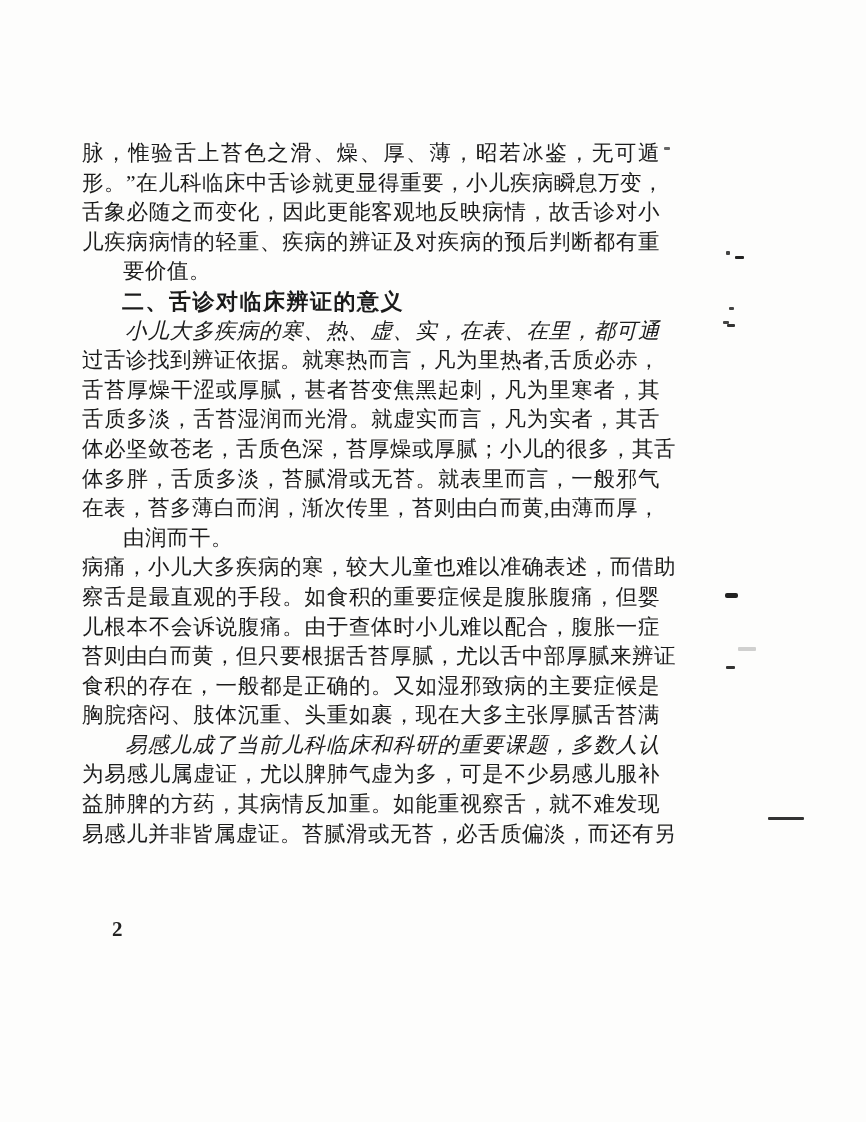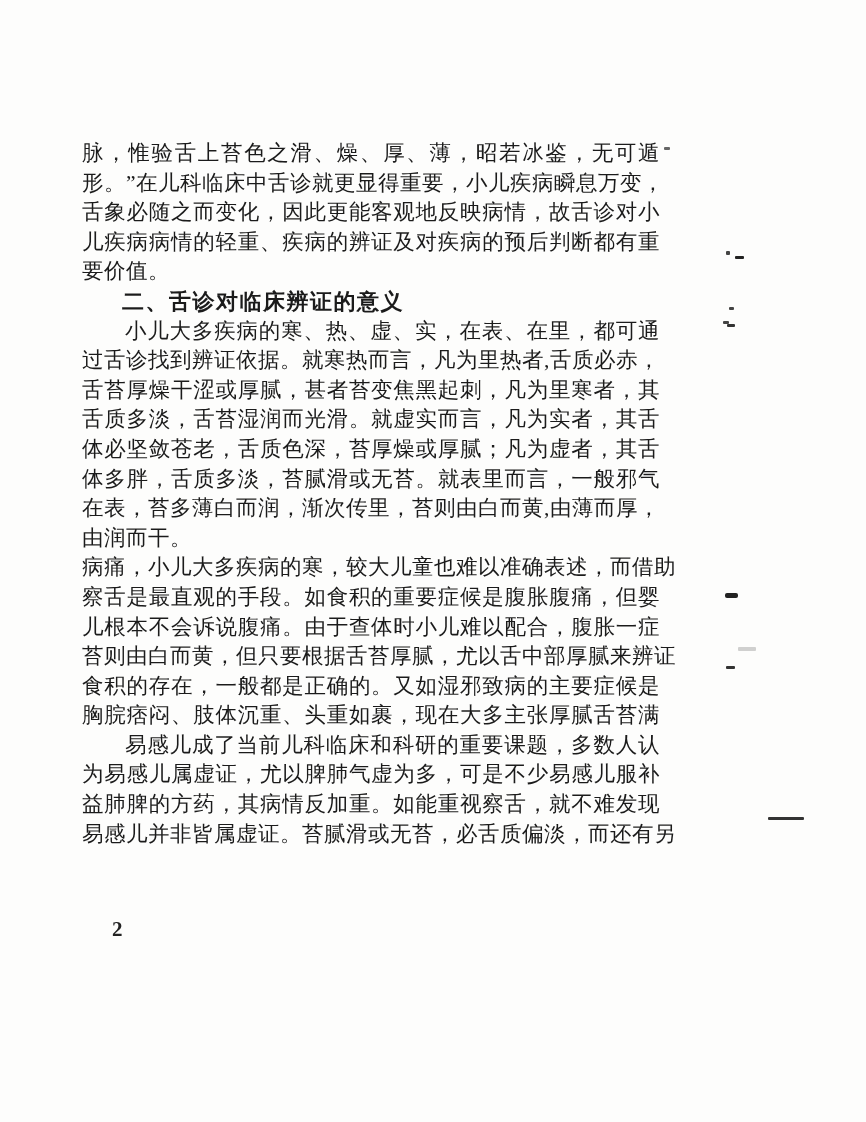--- a/index.html
+++ b/index.html
@@ -23,22 +23,23 @@
     white-space:nowrap;
     text-align:justify;
     text-align-last:justify;
     text-justify:inter-character;
     font-weight:500;
     letter-spacing:0.5px;
   }
   .line.left{
     text-align:left;
     text-align-last:left;
+    margin-left:41px;
   }
-  .line.indent{ text-indent:43px; }
+  .line.indent{ text-indent:43px;font-style:italic; }
   .line.heading{
     font-weight:800;
     text-align:left;
     text-align-last:left;
     text-indent:40px;
     font-size:22px;
     letter-spacing:1.5px;
   }
   .pagenum{
     position:absolute;left:112px;top:917px;
@@ -56,21 +57,21 @@
     <div class="line">脉，惟验舌上苔色之滑、燥、厚、薄，昭若冰鉴，无可遁</div>
     <div class="line">形。”在儿科临床中舌诊就更显得重要，小儿疾病瞬息万变，</div>
     <div class="line">舌象必随之而变化，因此更能客观地反映病情，故舌诊对小</div>
     <div class="line">儿疾病病情的轻重、疾病的辨证及对疾病的预后判断都有重</div>
     <div class="line left">要价值。</div>
     <div class="line heading">二、舌诊对临床辨证的意义</div>
     <div class="line indent">小儿大多疾病的寒、热、虚、实，在表、在里，都可通</div>
     <div class="line">过舌诊找到辨证依据。就寒热而言，凡为里热者,舌质必赤，</div>
     <div class="line">舌苔厚燥干涩或厚腻，甚者苔变焦黑起刺，凡为里寒者，其</div>
     <div class="line">舌质多淡，舌苔湿润而光滑。就虚实而言，凡为实者，其舌</div>
-    <div class="line">体必坚敛苍老，舌质色深，苔厚燥或厚腻；凡为虚者，其舌</div>
+    <div class="line">体必坚敛苍老，舌质色深，苔厚燥或厚腻；小儿的很多，其舌</div>
     <div class="line">体多胖，舌质多淡，苔腻滑或无苔。就表里而言，一般邪气</div>
     <div class="line">在表，苔多薄白而润，渐次传里，苔则由白而黄,由薄而厚，</div>
     <div class="line left">由润而干。</div>
     <div class="line">病痛，小儿大多疾病的寒，较大儿童也难以准确表述，而借助</div>
     <div class="line">察舌是最直观的手段。如食积的重要症候是腹胀腹痛，但婴</div>
     <div class="line">儿根本不会诉说腹痛。由于查体时小儿难以配合，腹胀一症</div>
     <div class="line">苔则由白而黄，但只要根据舌苔厚腻，尤以舌中部厚腻来辨证</div>
     <div class="line">食积的存在，一般都是正确的。又如湿邪致病的主要症候是</div>
     <div class="line">胸脘痞闷、肢体沉重、头重如裹，现在大多主张厚腻舌苔满</div>
     <div class="line indent">易感儿成了当前儿科临床和科研的重要课题，多数人认</div>

